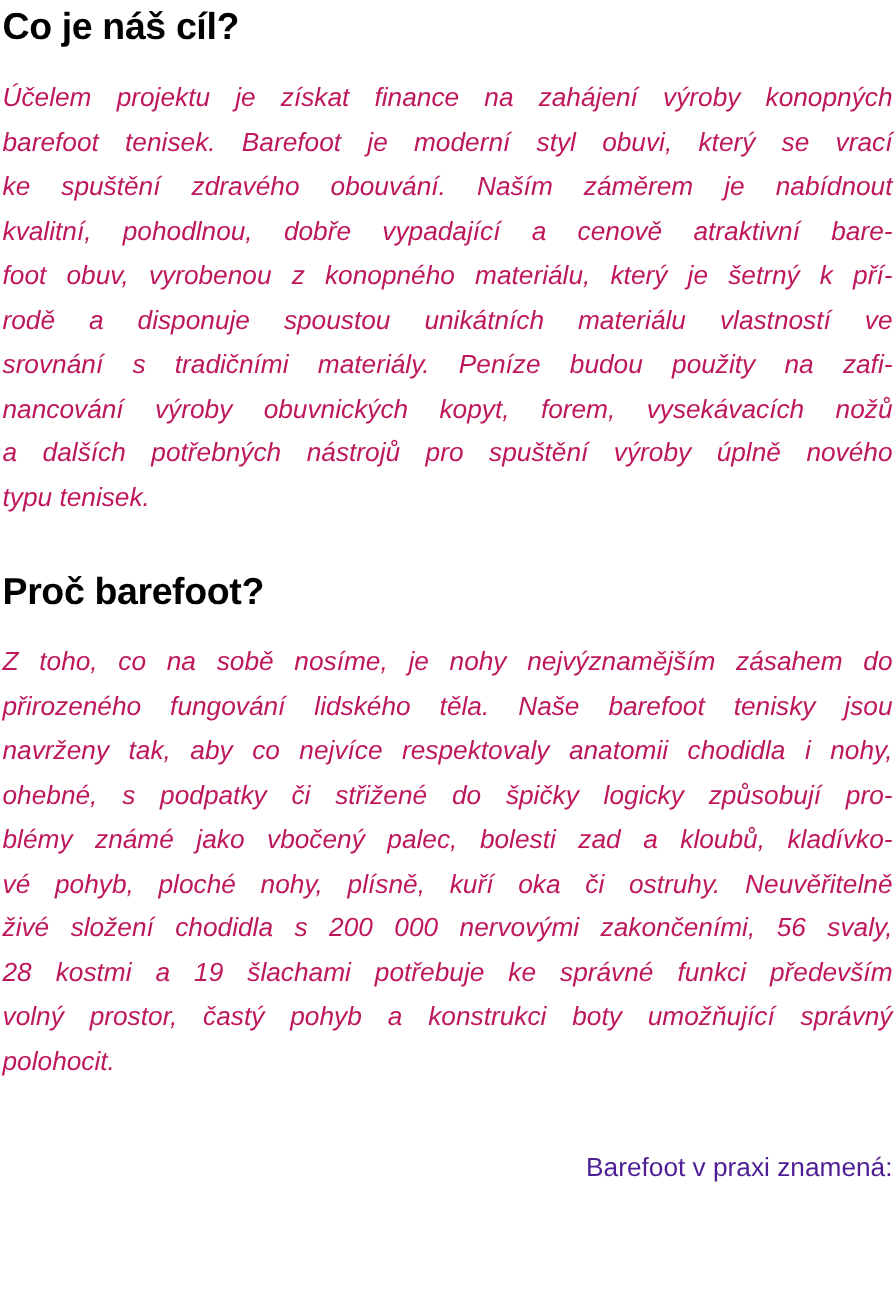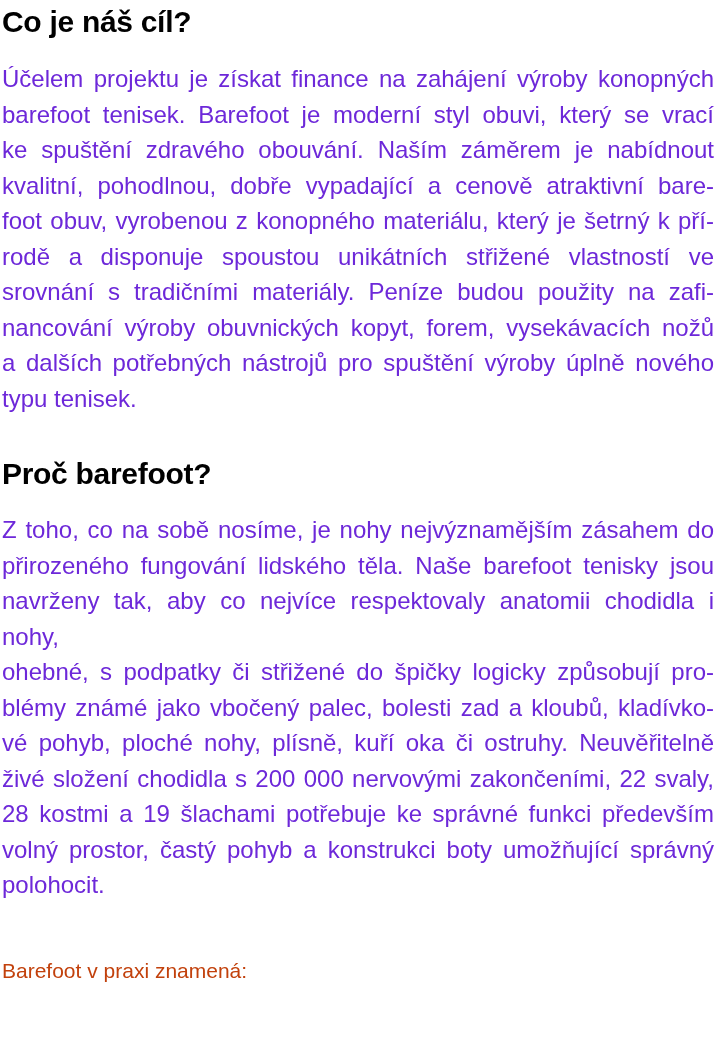--- a/index.html
+++ b/index.html
@@ -24,68 +24,69 @@
     letter-spacing: -0.3px;
     color: #000000;
     margin: 0;
   }
   .heading-1 { margin-top: 4px; }
   .heading-2 { margin-top: 40px; }
   .para { margin: 0; }
   .para-1 { margin-top: 21px; }
   .para-2 { margin-top: 20px; }
   .line {
-    font-size: 24px;
+    font-size: 21px;
     line-height: 35.5px;
     text-align: justify;
     text-align-last: justify;
-    color: #6d28d9;
+    color: #be185d;
+    font-style: italic;
   }
   .line.last {
     text-align: center;
     text-align-last: left;
   }
   .standalone {
     font-size: 21px;
     line-height: 35.5px;
     margin: 50px 0 0 0;
-    text-align: left;
-    color: #c2410c;
+    text-align: right;
+    color: #4c1d95;
   }
 </style>
 </head>
 <body>
 
 <main>
 
   <h1 class="heading heading-1">Co je náš cíl?</h1>
 
   <div class="para para-1">
     <div class="line">Účelem projektu je získat finance na zahájení výroby konopných</div>
     <div class="line">barefoot tenisek. Barefoot je moderní styl obuvi, který se vrací</div>
     <div class="line">ke spuštění zdravého obouvání. Naším záměrem je nabídnout</div>
     <div class="line">kvalitní, pohodlnou, dobře vypadající a cenově atraktivní bare-</div>
     <div class="line">foot obuv, vyrobenou z konopného materiálu, který je šetrný k pří-</div>
-    <div class="line">rodě a disponuje spoustou unikátních střižené vlastností ve</div>
+    <div class="line">rodě a disponuje spoustou unikátních materiálu vlastností ve</div>
     <div class="line">srovnání s tradičními materiály. Peníze budou použity na zafi-</div>
     <div class="line">nancování výroby obuvnických kopyt, forem, vysekávacích nožů</div>
     <div class="line">a dalších potřebných nástrojů pro spuštění výroby úplně nového</div>
     <div class="line last">typu tenisek.</div>
   </div>
 
   <h2 class="heading heading-2">Proč barefoot?</h2>
 
   <div class="para para-2">
     <div class="line">Z toho, co na sobě nosíme, je nohy nejvýznamějším zásahem do</div>
     <div class="line">přirozeného fungování lidského těla. Naše barefoot tenisky jsou</div>
     <div class="line">navrženy tak, aby co nejvíce respektovaly anatomii chodidla i nohy,</div>
     <div class="line">ohebné, s podpatky či střižené do špičky logicky způsobují pro-</div>
     <div class="line">blémy známé jako vbočený palec, bolesti zad a kloubů, kladívko-</div>
     <div class="line">vé pohyb, ploché nohy, plísně, kuří oka či ostruhy. Neuvěřitelně</div>
-    <div class="line">živé složení chodidla s 200 000 nervovými zakončeními, 22 svaly,</div>
+    <div class="line">živé složení chodidla s 200 000 nervovými zakončeními, 56 svaly,</div>
     <div class="line">28 kostmi a 19 šlachami potřebuje ke správné funkci především</div>
     <div class="line">volný prostor, častý pohyb a konstrukci boty umožňující správný</div>
     <div class="line last">polohocit.</div>
   </div>
 
   <p class="standalone">Barefoot v praxi znamená:</p>
 
 </main>
 
 </body></html>

